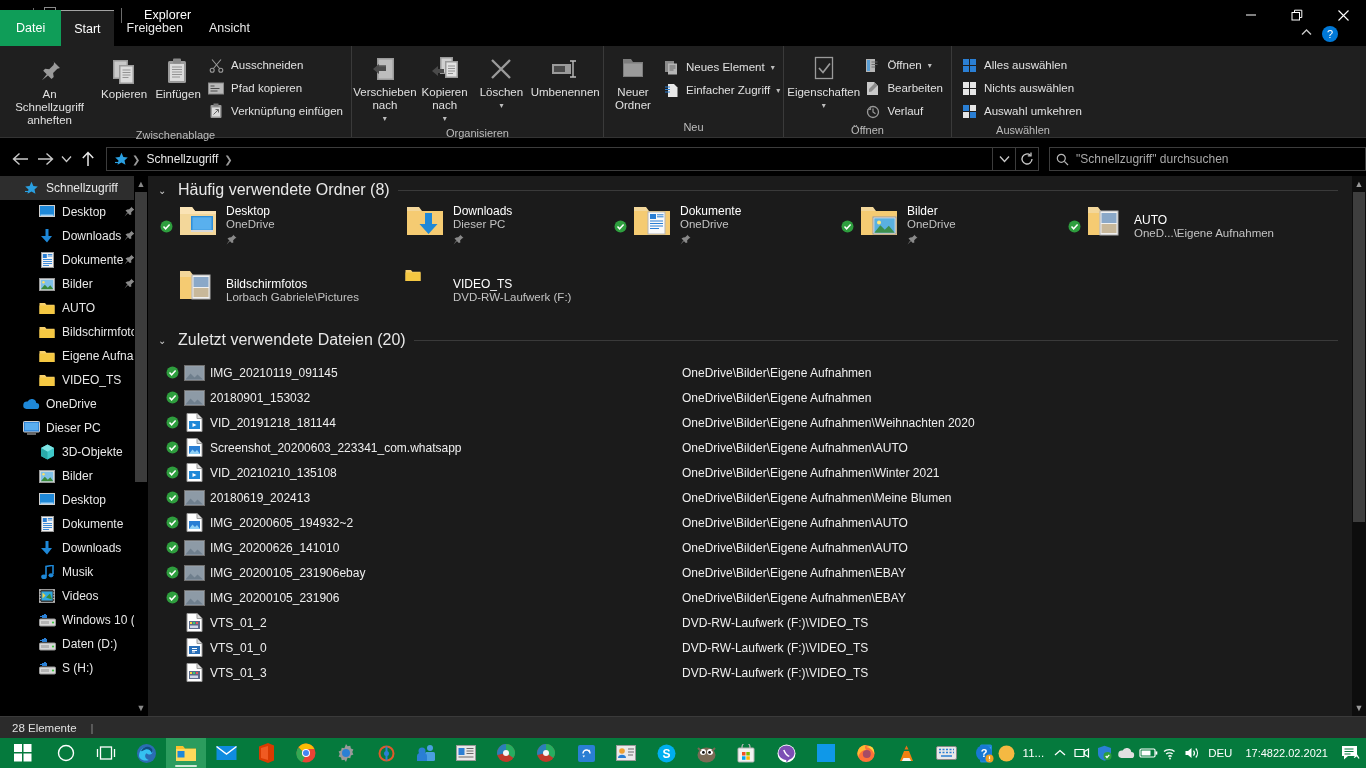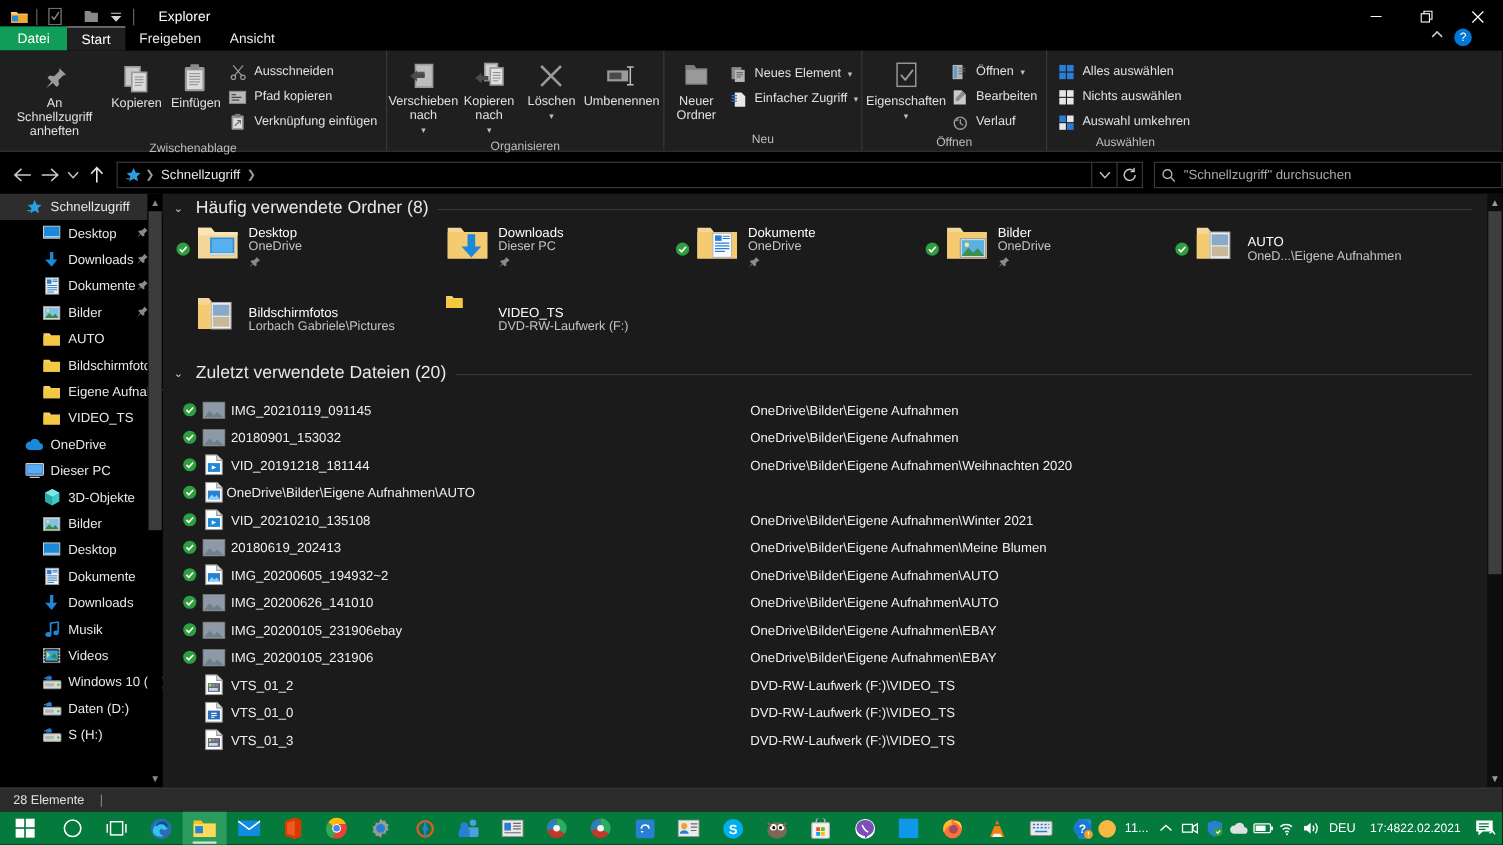--- a/index.html
+++ b/index.html
@@ -31,21 +31,21 @@
   }
   .wc { width: 46px; height: 30px; display:flex; align-items:center; justify-content:center; }
   .wc svg { display:block; }
 
   
   .tabbar {
     position: absolute; top: 24px; left: 0; width: 1366px; height: 22px;
     display: flex; align-items: flex-end;
   }
   .tab {
-    height: 22px; padding: 0 13px; display: flex; align-items: center;
+    height: 36px; padding: 0 13px; display: flex; align-items: center;
     font-size: 12.5px; color: #e8e8e8;
   }
   .tab.file { background: #0f9d58; color: #fff; padding: 0 16px; }
   .tab.active { background: #1f1f1f; color: #fff; border-top: 1px solid #a3a3a3; }
   .helpbtn {
     position: absolute; right: 28px; top: 26px;
     width: 16px; height: 16px; border-radius: 50%;
     background: #0078d7; color: #fff; font-size: 11px;
     display: flex; align-items: center; justify-content: center;
   }
@@ -1022,20 +1022,21 @@
               </svg>
             </span>
             <span class="ficon">
               <svg width="17" height="19" viewBox="0 0 17 19">
                 <path d="M1 0.5h10l5 5v13H1z" fill="#fff" stroke="#9a9a9a"></path>
                 <path d="M11 0.5v5h5" fill="#dcdcdc" stroke="#9a9a9a"></path>
                 <rect x="3" y="8" width="11" height="8" fill="#2a7fd4"></rect>
                 <path d="M3 16l3.5-4.5 2.5 2.5 2-2 3 4z" fill="#8fd0f5"></path>
               </svg>
             </span>
+            <span class="fname">Screenshot_20200603_223341_com.whatsapp</span>
             <span class="fpath">OneDrive\Bilder\Eigene Aufnahmen\AUTO</span>
           </div>
           <div class="filerow">
             <span class="cloudchk">
               <svg width="13" height="13" viewBox="0 0 13 13">
                 <circle cx="6.5" cy="6.5" r="6" fill="#2e9e3e"></circle>
                 <path d="M3.5 6.6l2.1 2.2 4-4.4" stroke="#fff" stroke-width="1.5" fill="none"></path>
               </svg>
             </span>
             <span class="ficon">

